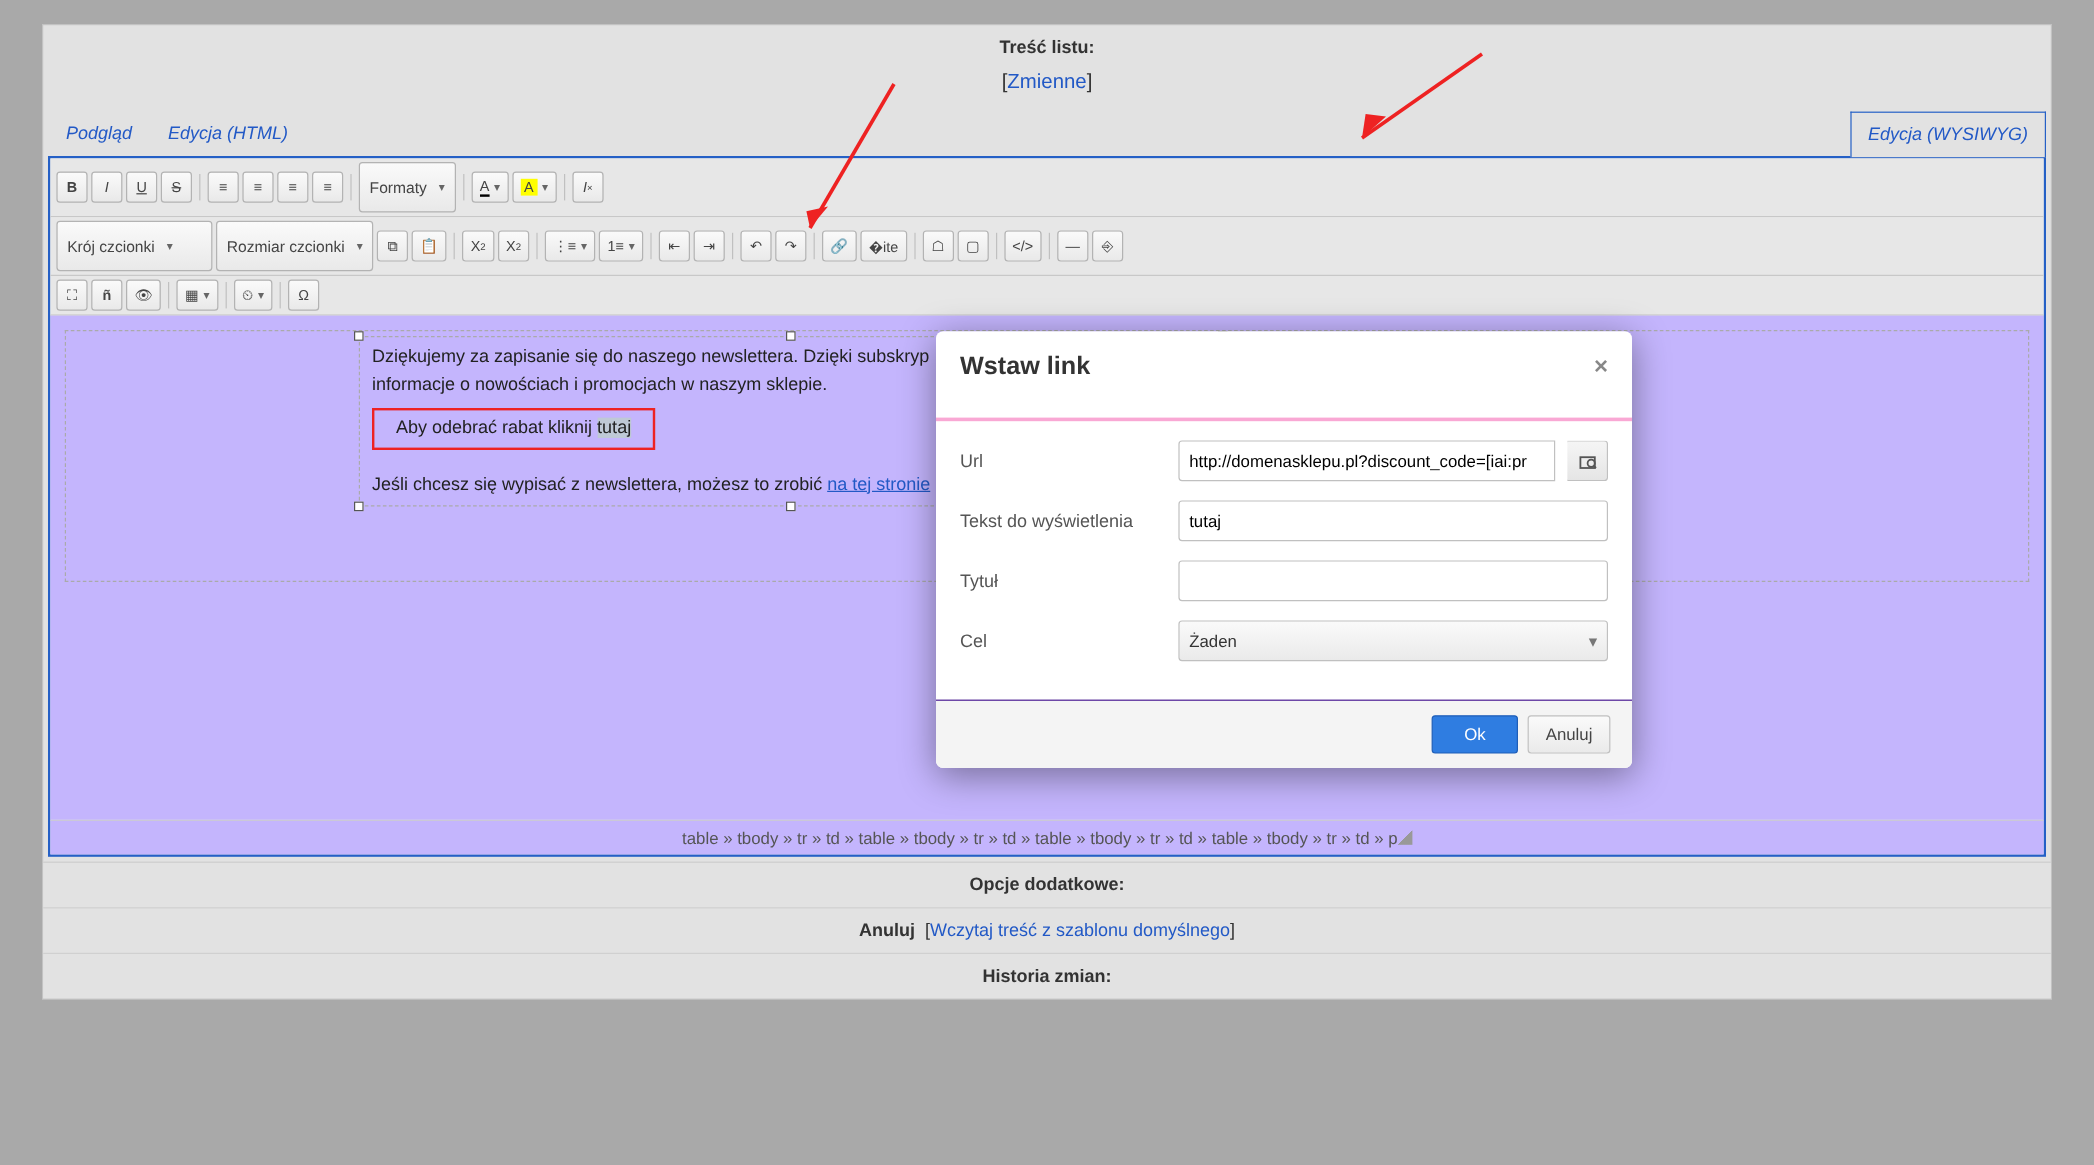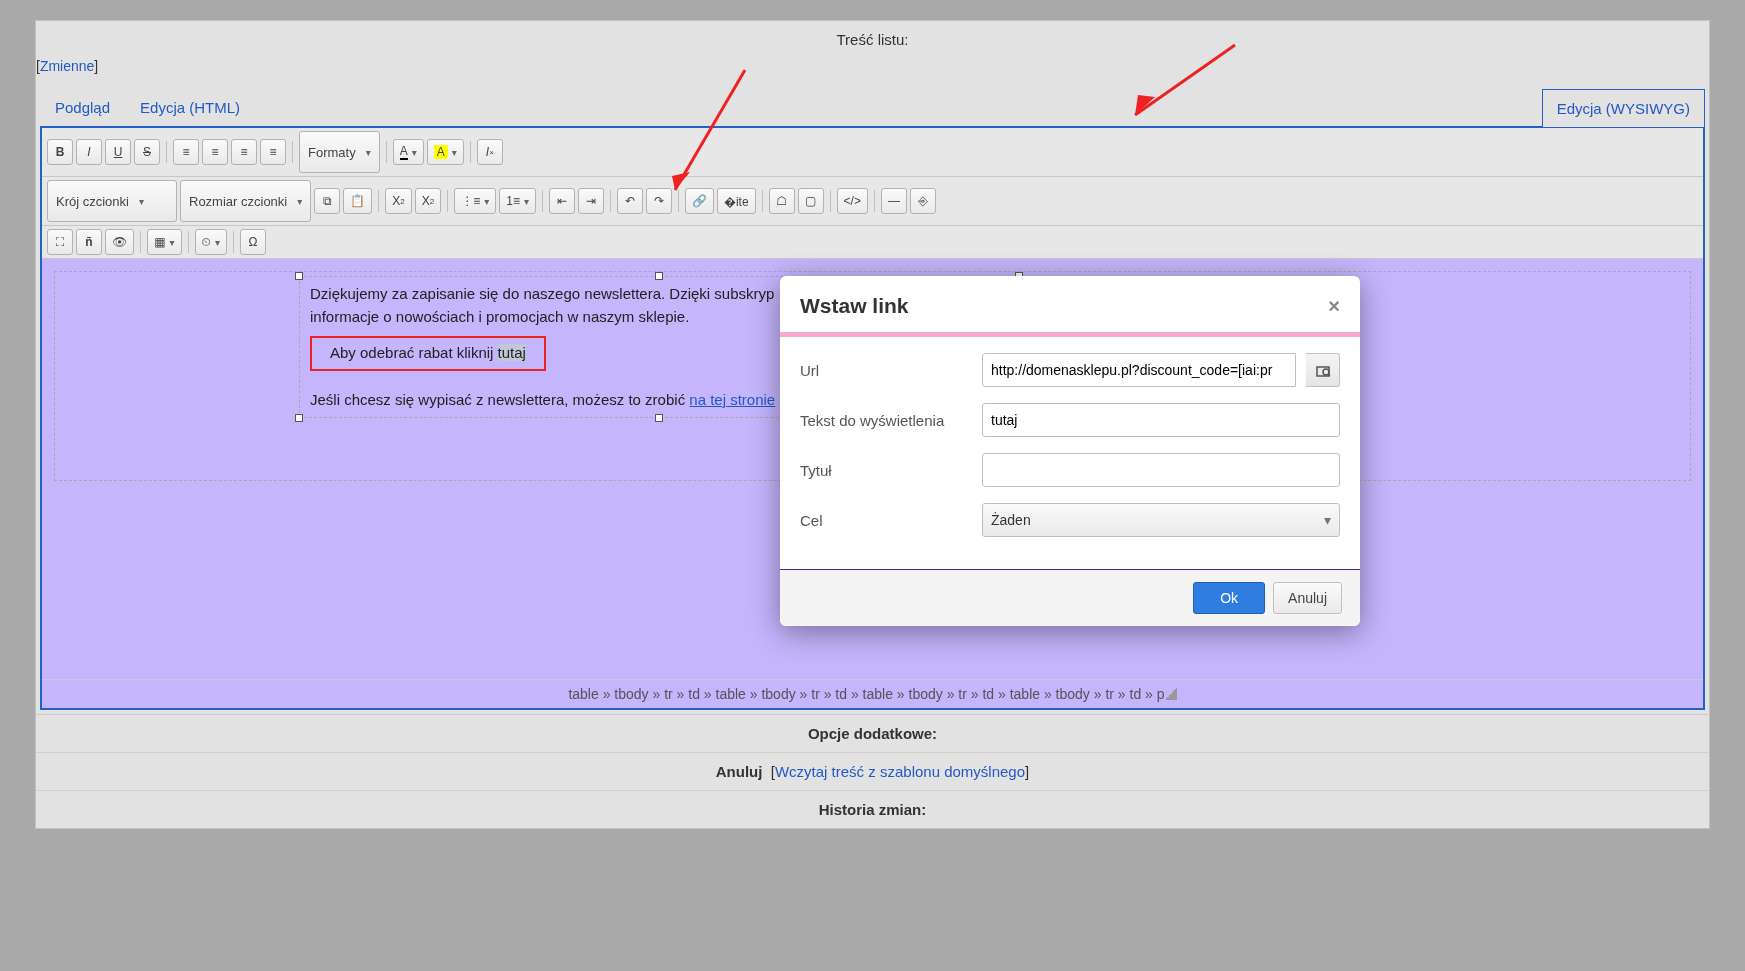--- a/index.html
+++ b/index.html
@@ -1,21 +1,21 @@
 <!DOCTYPE html>
 <html><head>
 <meta charset="utf-8">
 <style>
   * { box-sizing: border-box; font-family: Arial, Helvetica, sans-serif; }
   body { margin:0; background:#a9a9a9; position:relative; font-size:13px; color:#333; }
   .frame { margin:20px 35px 0 35px; background:#e2e2e2; border:1px solid #c2c2c2; }
-  .sectTitle { text-align:center; font-weight:normal; padding:10px 0 6px 0; font-size:15px; }
+  .sectTitle { text-align:center; font-weight:bold; padding:10px 0 6px 0; font-size:15px; }
   .linkBlue { color:#2259c6; }
-  .varRow { font-size:14px; padding:4px 0 14px 0;}
-  .tabs { display:flex; margin:0 4px; align-items:flex-start; }
+  .varRow { text-align:center; font-size:17px; padding:4px 0 14px 0;}
+  .tabs { display:flex; margin:0 4px; align-items:flex-start;font-style:italic; }
   .tab { padding:10px 14px; border:1px solid transparent; border-bottom:none; font-size:15px; color:#2259c6; cursor:pointer;}
   .tab.active { border:1px solid #2560c6; border-bottom:none; background:#e2e2e2; position:relative; top:1px;}
   .tab.right { margin-left:auto; }
   .editor { margin:0 4px 4px 4px; border:2px solid #2560c6; background:#eee; }
   .toolbar { background:#e7e7e7; border-bottom:1px solid #c8c8c8; padding:3px 5px; display:flex; flex-wrap:wrap; gap:3px; align-items:center;}
   .tbtn { display:inline-flex; align-items:center; justify-content:center; min-width:26px; height:26px; padding:0 6px; border:1px solid #b3b3b3; background:linear-gradient(#fafafa,#e9e9e9); border-radius:3px; font-size:12px; color:#444; cursor:pointer; user-select:none;}
   .tsep { width:1px; height:22px; background:#c0c0c0; margin:0 3px;}
   .tdrop{ display:inline-flex; align-items:center; height:42px; padding:0 8px; border:1px solid #b3b3b3; background:linear-gradient(#fafafa,#e9e9e9); border-radius:3px; font-size:13px; color:#444; cursor:pointer; gap:6px;}
   .caret::after{ content:"▾"; font-size:10px; margin-left:4px; color:#666;}
   .canvas { background:#c4b5fd; padding:12px; min-height:420px; position:relative;}
@@ -27,21 +27,21 @@
   .selWord { background:#bfc9d6; }
   .aLink { color:#2259c6; text-decoration:underline;}
   .statusbar { padding:6px 10px; background:#c4b5fd; border-top:1px solid #ccc; font-size:14px; color:#555; display:flex; align-items:center; justify-content:center;}
   .resizer { width:12px; height:12px; background:linear-gradient(135deg,transparent 50%,#999 50%); }
   .optSection { background:#e2e2e2; border-top:1px solid #ccc;}
   .optRow { text-align:center; padding:10px 0; font-size:15px; border-bottom:1px solid #d0d0d0;}
   .arrow { position:absolute; pointer-events:none;}
 
   
   .modal { position:absolute; left:780px; top:276px; width:580px; background:#fff; border-radius:6px; box-shadow:0 6px 30px rgba(0,0,0,.4); overflow:hidden;}
-  .mHead { padding:18px 20px 14px 20px; font-size:21px; font-weight:bold; color:#333; border-bottom:5px solid #f9a8d4; display:flex; justify-content:space-between; align-items:center;}
+  .mHead { padding:18px 20px 30px 20px; font-size:21px; font-weight:bold; color:#333; border-bottom:3px solid #f9a8d4; display:flex; justify-content:space-between; align-items:center;}
   .mClose { font-size:20px; color:#888; cursor:pointer; font-weight:bold;}
   .mBody { padding:16px 20px;}
   .fRow { display:flex; align-items:center; margin-bottom:16px; gap:12px;}
   .fLab { width:170px; font-size:15px; color:#555;}
   .fInp { flex:1; height:34px; border:1px solid #c0c0c0; border-radius:3px; padding:0 8px; font-size:14px; background:#fff;}
   .fBrowse { width:34px; height:34px; border:1px solid #c0c0c0; border-left:none; border-radius:0 3px 3px 0; background:linear-gradient(#f5f5f5,#e5e5e5); display:flex; align-items:center; justify-content:center; cursor:pointer;}
   .urlWrap { flex:1; display:flex;gap:10px;}
   .urlWrap .fInp { border-radius:3px 0 0 3px;}
   .fSel { flex:1; height:34px; border:1px solid #c0c0c0; border-radius:3px; padding:0 8px; font-size:14px; background:linear-gradient(#fafafa,#eaeaea); display:flex; align-items:center; justify-content:space-between;}
   .mFoot { padding:12px 18px; background:#f4f4f4; border-top:1px solid #4c1d95; display:flex; justify-content:flex-end; gap:8px;}

